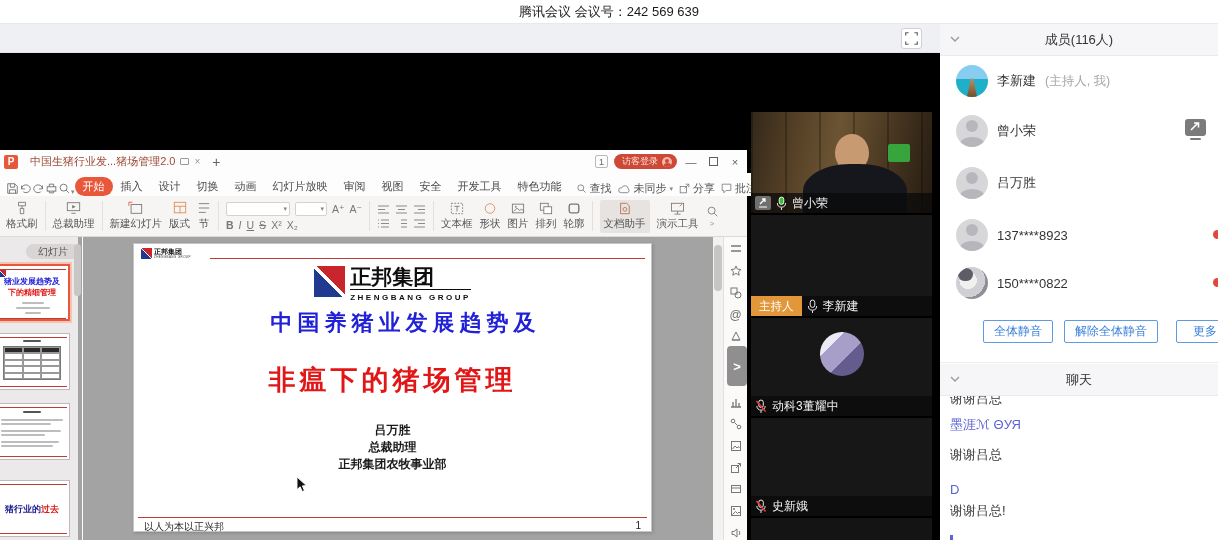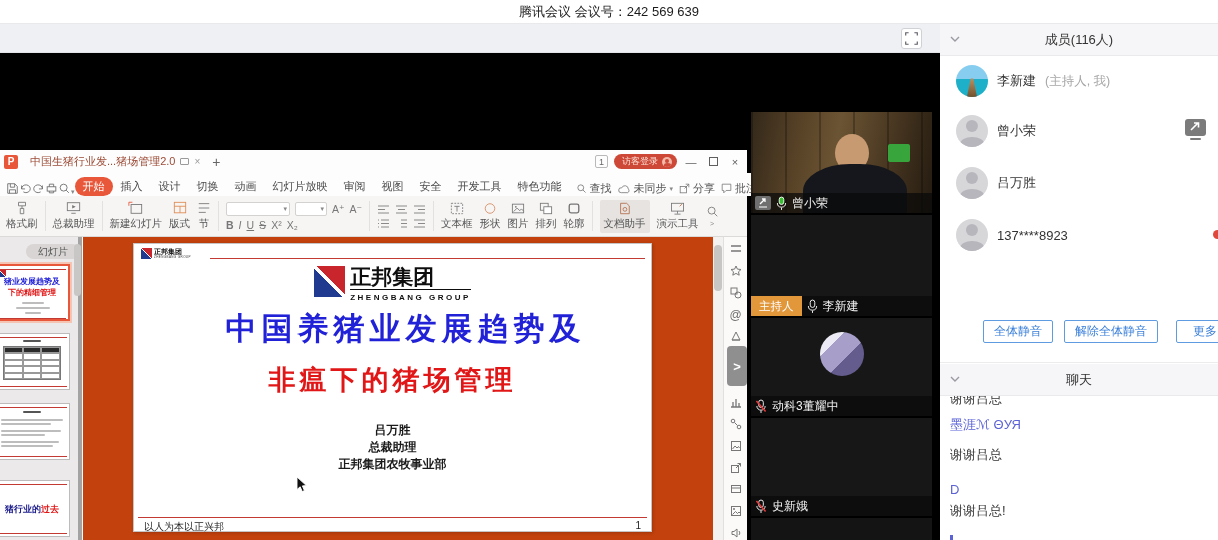--- a/index.html
+++ b/index.html
@@ -68,34 +68,34 @@
   .th-logo { position:absolute; left:3px; top:4px; width:7px; height:7px; background:linear-gradient(to bottom left,#c8252c 0 45%,#fff 45% 55%,#203a8f 55% 100%); }
   .th-blue { position:absolute; width:100%; text-align:center; color:#2121d8; font-weight:bold; font-size:8px; font-family:"Liberation Serif","DejaVu Serif",serif; white-space:nowrap; }
   .th-red  { position:absolute; width:100%; text-align:center; color:#e11717; font-weight:bold; font-size:8px; font-family:"Liberation Serif","DejaVu Serif",serif; white-space:nowrap; }
   .th-line { position:absolute; height:2px; background:#bdbdbd; border-radius:1px; }
   .th-tbl { position:absolute; left:8px; top:12px; width:58px; height:34px; display:grid; grid-template-columns:1fr 1fr 1fr; grid-auto-rows:1fr; border:1px solid #777; }
   .th-tbl i { border:0.5px solid #999; } .th-tbl i.hd { background:#2a2a2a; }
   .panel-scroll { position:absolute; left:74px; top:4px; width:7px; height:295px; }
   .panel-scroll .pth { position:absolute; left:0; top:3px; width:7px; height:52px; background:#c9c7c6; border-radius:4px; }
 
   
-  .canvas { position:absolute; left:83px; top:87px; width:630px; height:303px; background:#c2410c; }
+  .canvas { position:absolute; left:83px; top:87px; width:630px; height:303px; background:#a3a3a3; }
   .slide { position:absolute; left:50px; top:6px; width:519px; height:289px; background:#fff; border:1px solid #c6c4c4; box-shadow:1px 1px 3px rgba(0,0,0,.18); }
   .corner-logo { position:absolute; left:7px; top:4px; display:flex; gap:2px; align-items:flex-start; }
   .logo-sq { background:linear-gradient(to bottom left,#c8252c 0 46%,#fff 46% 54%,#203a8f 54% 100%); }
   .corner-logo .logo-sq { width:11px; height:11px; }
   .corner-txt { font-size:7px; font-weight:bold; color:#111; line-height:1; }
   .corner-sub { font-size:3px; color:#333; letter-spacing:.4px; }
   .slide-topline { position:absolute; left:76px; right:6px; top:14px; height:1px; background:#c23a33; }
   .center-logo { position:absolute; left:0; right:0; top:22px; display:flex; justify-content:center; gap:5px; }
   .center-logo .logo-sq { width:31px; height:31px; }
   .cl-name { font-size:21px; font-weight:bold; color:#0d0d0d; line-height:1; border-bottom:1.5px solid #0d0d0d; padding-bottom:2px; }
   .cl-sub { font-size:8px; font-weight:bold; color:#111; letter-spacing:2.5px; margin-top:3px; }
   .slide-title1 { position:absolute; left:0; right:0; top:64px; text-align:center; font-family:"Liberation Serif","DejaVu Serif",serif;
-                  font-weight:bold; font-size:31px; color:#2121d8; letter-spacing:5px;margin-left:26px; }
+                  font-weight:bold; font-size:22px; color:#2121d8; letter-spacing:5px;margin-left:26px; }
   .slide-title2 { position:absolute; left:0; right:0; top:118px; text-align:center; font-family:"Liberation Serif","DejaVu Serif",serif;
                   font-weight:bold; font-size:27px; color:#e11717; letter-spacing:4px; }
   .slide-author { position:absolute; left:0; right:0; top:178px; text-align:center; font-family:"Liberation Serif","DejaVu Serif",serif;
                   font-weight:bold; font-size:12px; color:#1a1a1a; line-height:17px; }
   .slide-footline { position:absolute; left:4px; right:4px; top:273px; height:1px; background:#c23a33; }
   .slide-footer { position:absolute; left:10px; top:276px; font-size:10px; color:#222; }
   .slide-pagenum { position:absolute; right:10px; top:276px; font-size:10px; color:#222; }
   .cursor { position:absolute; left:162px; top:232px; }
 
   
@@ -701,20 +701,25 @@
     </div>
     <div class="mrow" style="top:134px;">
       <span class="avatar av-ph"></span>
       <span class="mname">吕万胜</span>
     </div>
     <div class="mrow" style="top:186px;">
       <span class="avatar av-ph"></span>
       <span class="mname">137****8923</span>
       <span class="m-red" style="top:20px;"></span>
     </div>
+    <div class="mrow" style="top:234px;">
+      <span class="avatar av-cat"></span>
+      <span class="mname">150****0822</span>
+      <span class="m-red" style="top:20px;"></span>
+    </div>
 
     <div class="p-btnrow">
       <span class="p-btn" style="left:43px;">全体静音</span>
       <span class="p-btn" style="left:124px;">解除全体静音</span>
       <span class="p-btn" style="left:236px; width:58px;">更多</span>
     </div>
     <div class="members-bottom"></div>
 
     <div class="p-head chat-head">
       <svg class="chev" width="10" height="6" viewBox="0 0 10 6">

